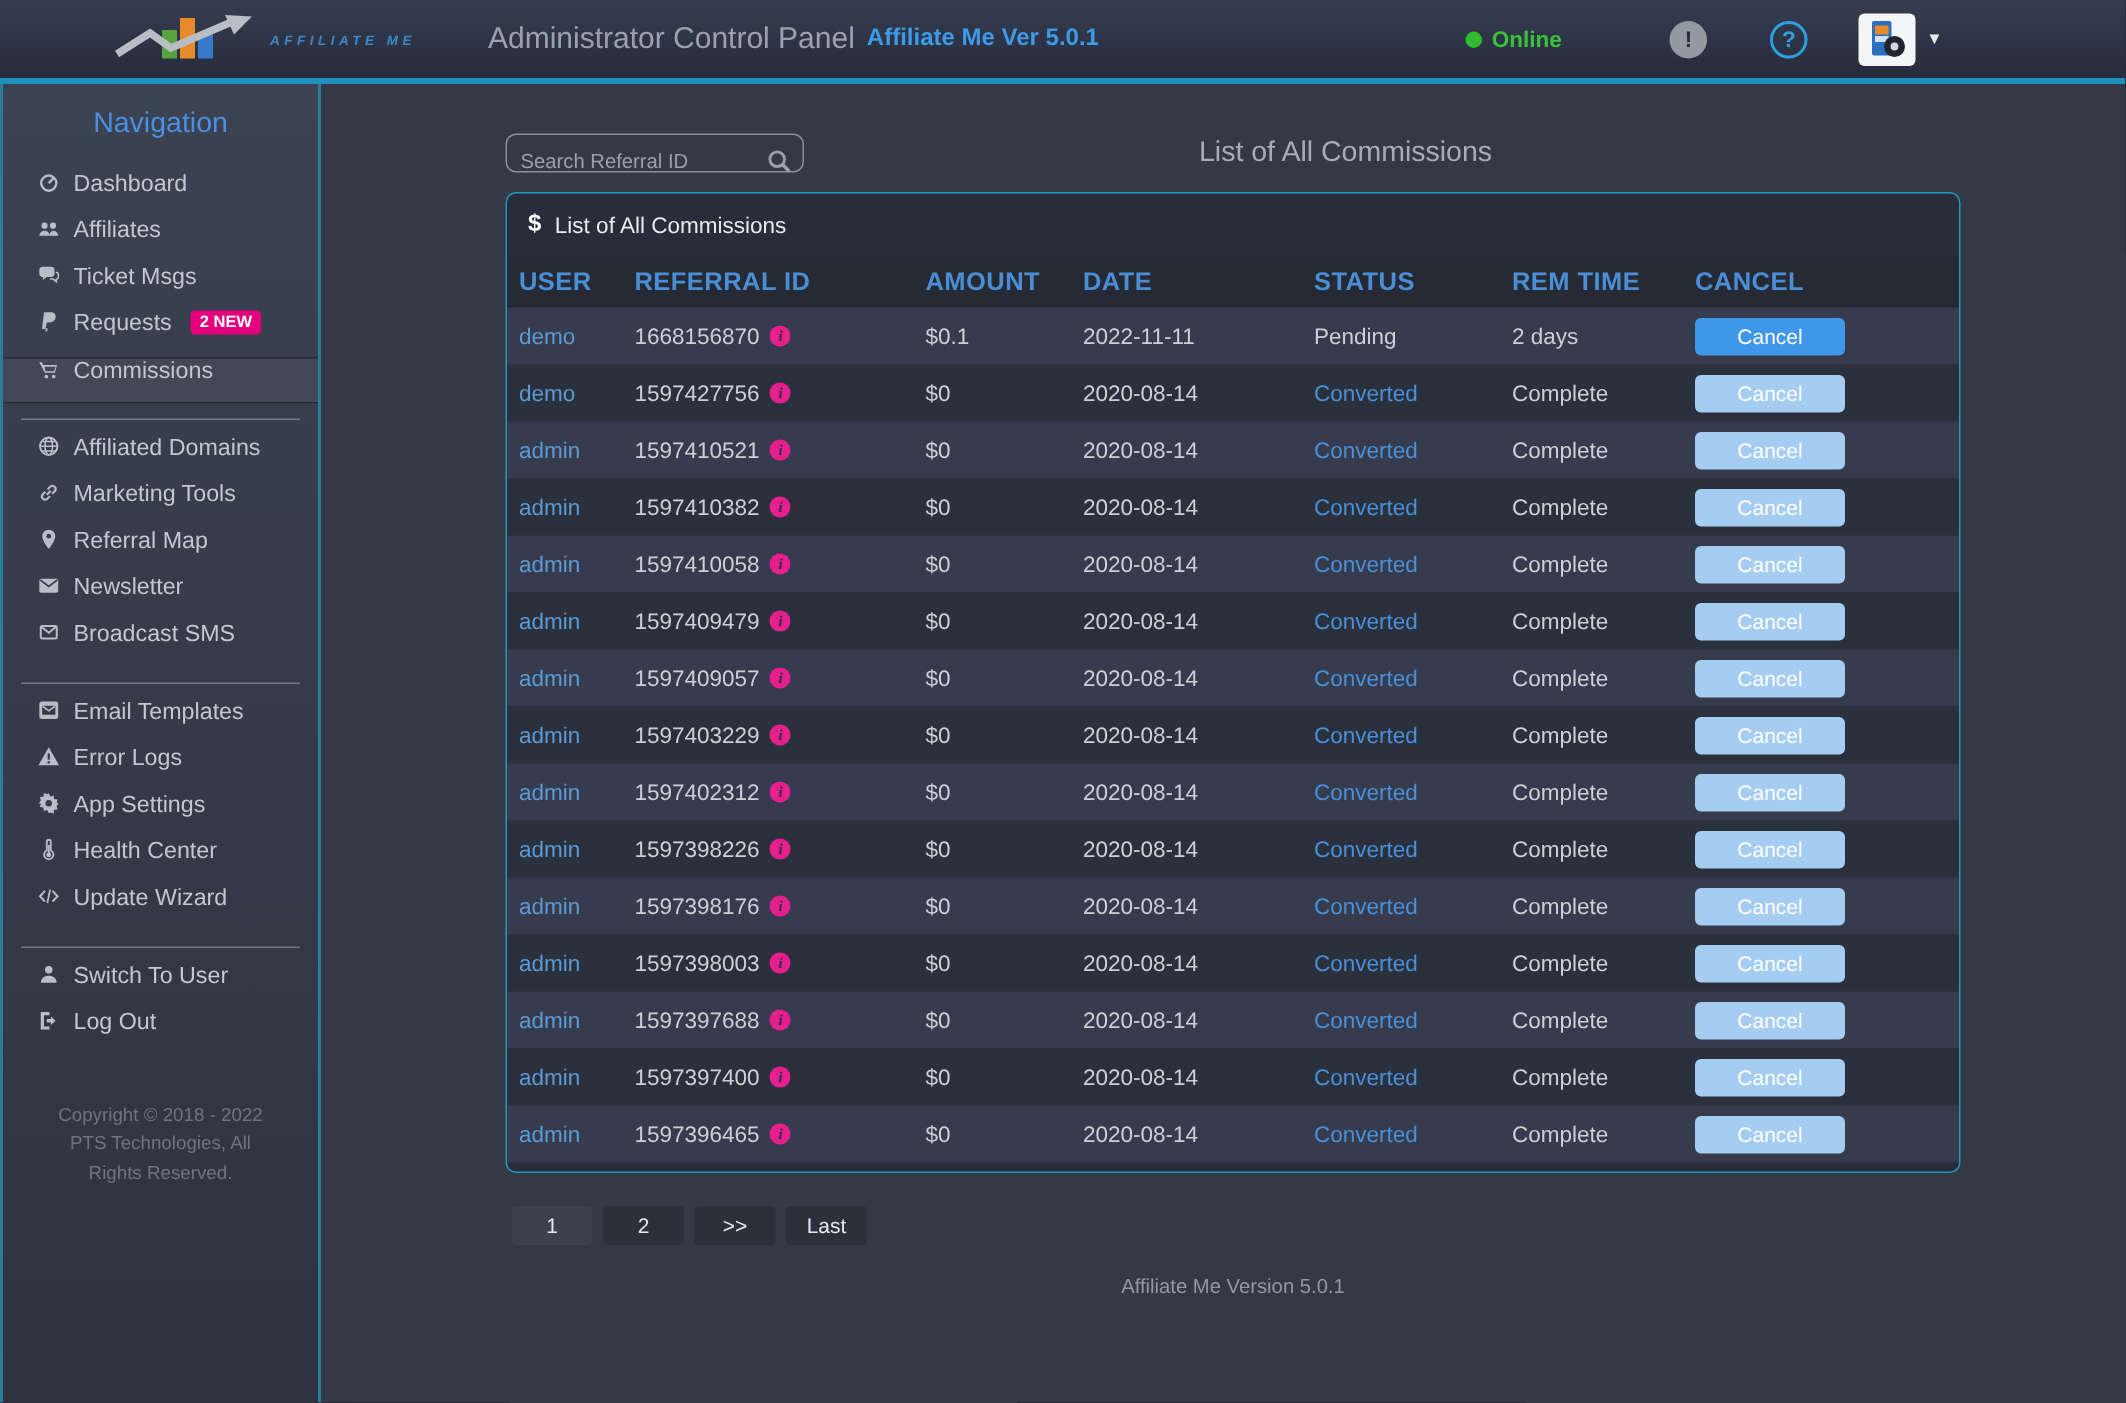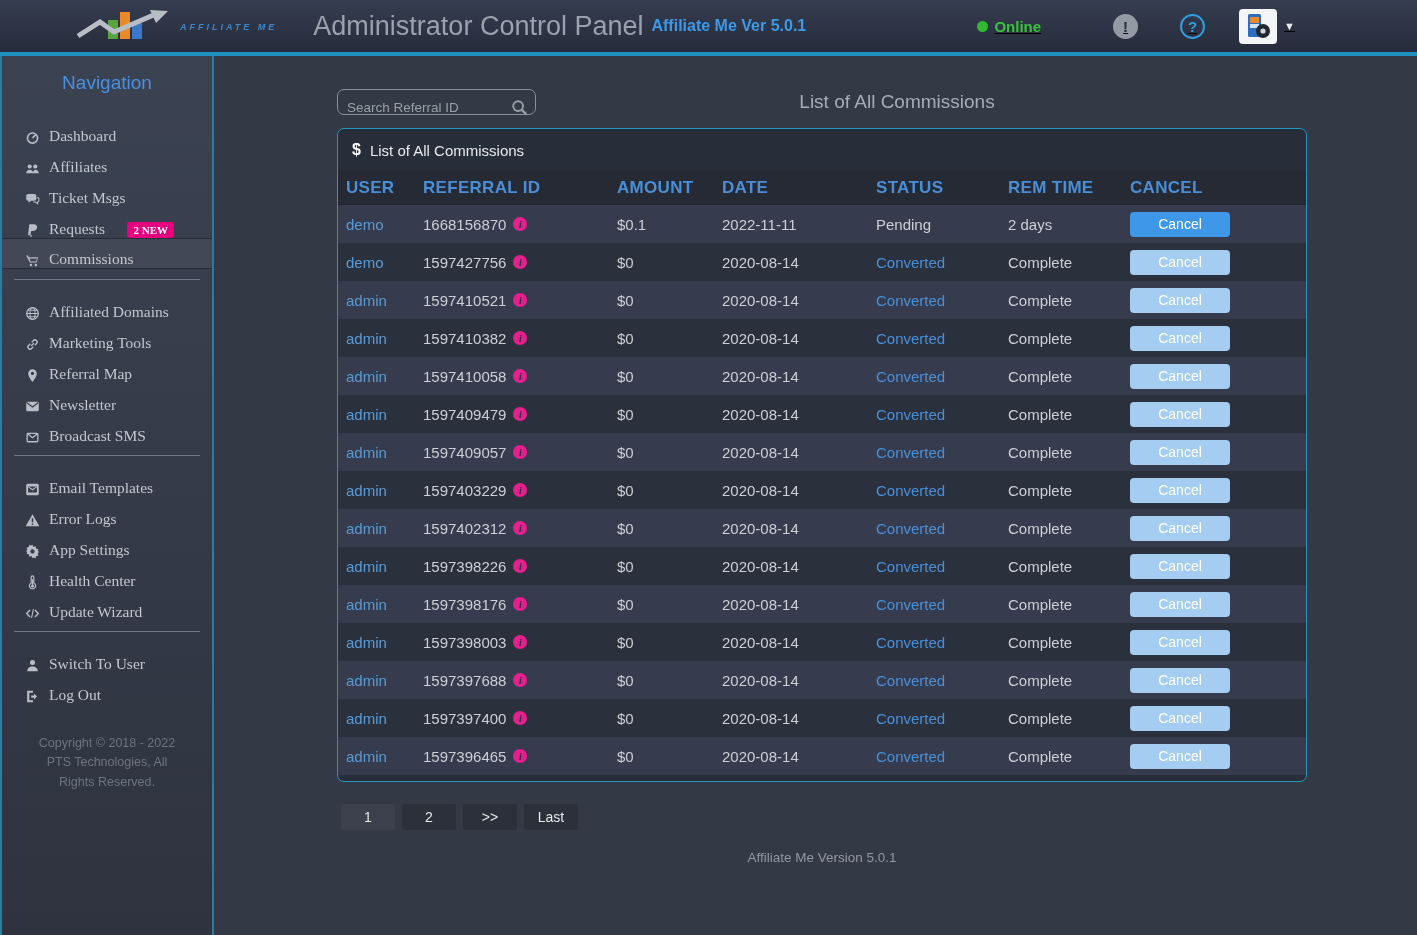--- a/index.html
+++ b/index.html
@@ -6,40 +6,40 @@
   html,body { background:#20252f; }
   body { font-family:"Liberation Sans","DejaVu Sans",sans-serif; }
   .screen { position:relative; width:1417px; height:935px; overflow:hidden; background:#333945; }
 
   
   .topbar { position:absolute; top:0; left:0; width:100%; height:56px;
             background:linear-gradient(180deg,#363d50,#262c3b);
             border-bottom:4px solid #1f8fc0; display:flex; align-items:center; z-index:5; }
   .logo { display:flex; flex-direction:row; align-items:center; margin-left:62px; cursor:pointer; }
   .logo-text { font-size:9px; font-weight:bold; font-style:italic; color:#3e86c9; letter-spacing:3px; margin-top:1px; text-transform:uppercase; }
-  .tb-title { margin-left:36px; font-size:27px; color:#9ba1ad; }
+  .tb-title { margin-left:48px; font-size:20px; color:#9ba1ad; }
   .tb-version { font-size:16px; color:#3d9ae8; margin-left:8px;font-weight:bold; }
-  .tb-right { margin-left:auto; display:flex; align-items:center; padding-right:122px;text-decoration:underline; }
+  .tb-right { margin-left:auto; display:flex; align-items:center; padding-right:122px; }
   .online { display:flex; align-items:center; gap:6px; font-size:15px; font-weight:bold; color:#3bc23b; cursor:pointer; }
   .online-dot { width:11px; height:11px; border-radius:50%; background:#2fba2f; }
   .circ-icon { width:25px; height:25px; border-radius:50%; display:flex; align-items:center; justify-content:center;
                font-weight:bold; font-size:15px; cursor:pointer; }
   .excl { background:#939aa3; color:#272c38; margin-left:72px; }
   .ques { border:2px solid #2f9fe0; color:#2f9fe0; margin-left:42px; background:transparent; }
   .avatar { width:38px; height:35px; background:#f4f5f6; border-radius:4px; margin-left:34px; cursor:pointer;
             display:flex; align-items:center; justify-content:center; }
   .caret { margin-left:7px; color:#e8eaec; font-size:11px; cursor:pointer; }
 
   
   .sidebar { position:absolute; top:56px; left:0; bottom:0; width:214px;
              background:linear-gradient(180deg,#3b4251,#2e333f);
              border-left:2px solid #2a7d9e; border-right:2px solid #2a7d9e; z-index:4; }
   .nav-heading { text-align:center; color:#4a90e2; font-size:19px; margin:16px 0 20px; }
-  .nav-item { display:flex; align-items:flex-end; gap:9px; height:31px; padding-left:22px;
-              color:#c3c7cf; font-size:15.5px; cursor:pointer; white-space:nowrap;font-family:Liberation Serif, serif; }
+  .nav-item { display:flex; align-items:flex-start; gap:9px; height:31px; padding-left:22px;
+              color:#c3c7cf; font-size:15.5px; cursor:pointer; white-space:nowrap; }
   .nav-item .icon { width:16px; display:flex; justify-content:center; color:#b9bdc6; }
   .nav-item.active { background:#424856; border-top:1px solid #262b35; border-bottom:1px solid #262b35; }
   .nav-divider { border:none; border-top:1px solid rgba(165,172,184,.55); margin:10px 12px; }
   .nav-badge { margin-left:auto; margin-right:38px; background:#e6007e; color:#fff; font-size:11px;
                font-weight:bold; padding:2px 6px; border-radius:3px; }
   .copyright { margin-top:30px; text-align:center; color:#6e7480; font-size:12.5px; line-height:1.55; }
 
   
   .main { position:absolute; top:56px; left:237px; right:0; bottom:0; background:#333945; }
   .search-box { position:absolute; left:100px; top:33px; width:199px; height:26px;

